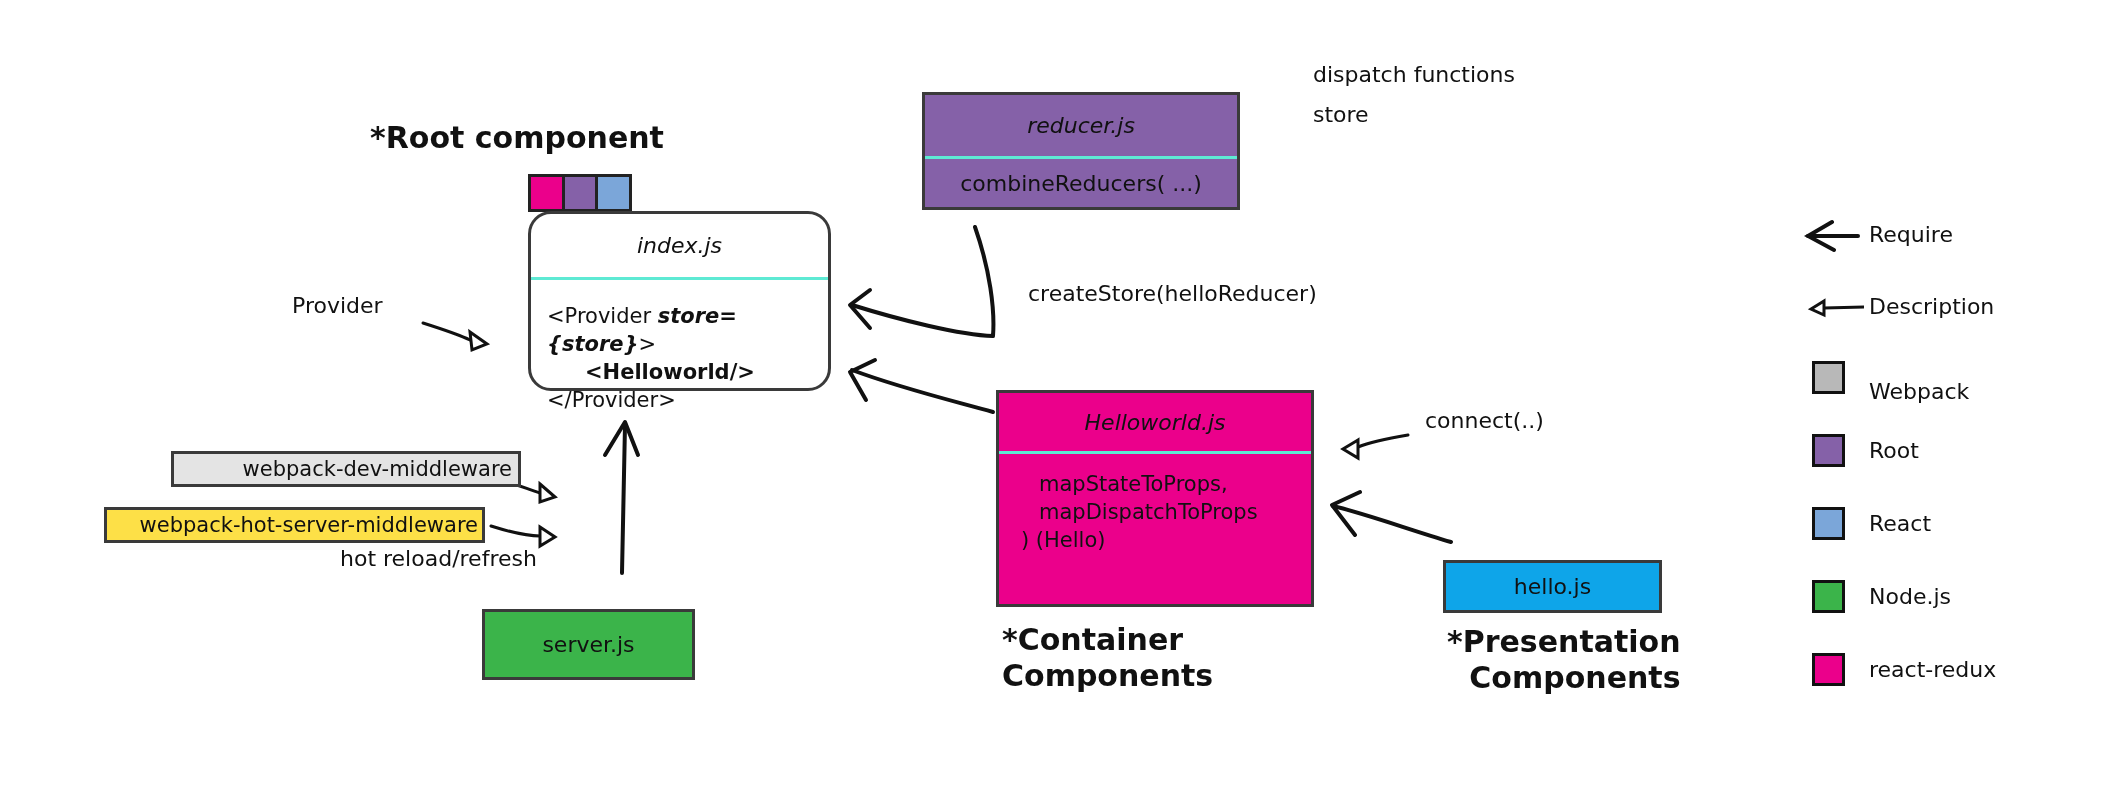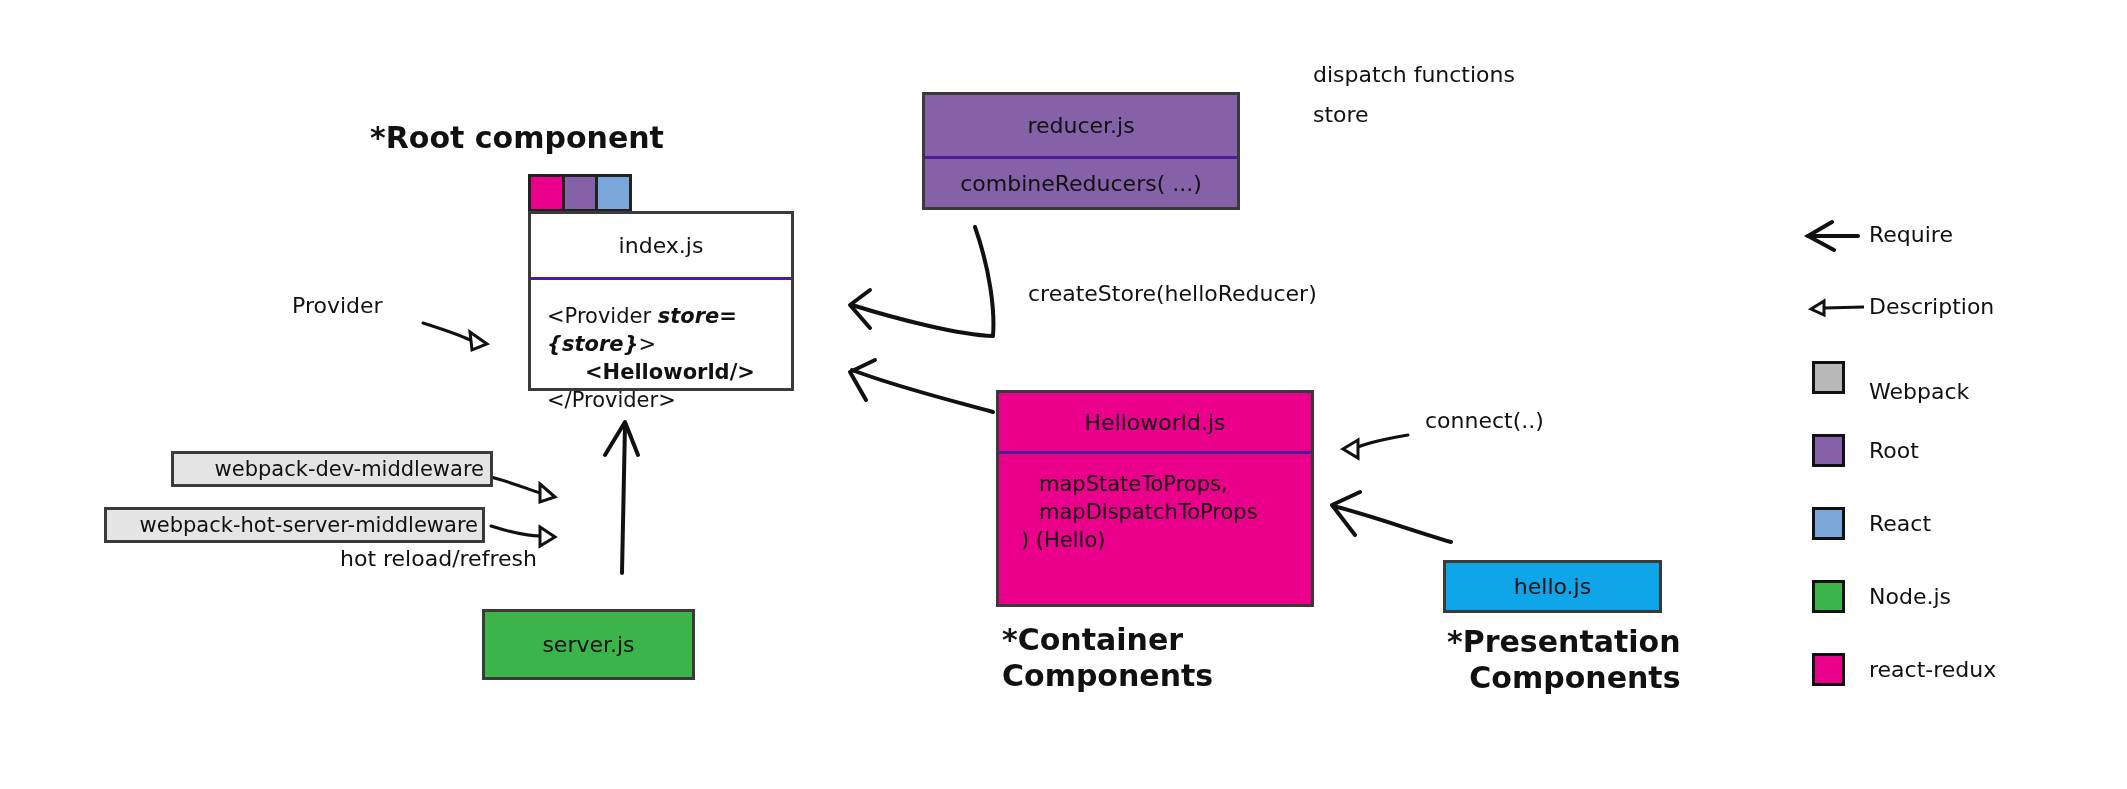--- a/index.html
+++ b/index.html
@@ -1,21 +1,21 @@
 <!DOCTYPE html>
 <html><head>
 <meta charset="utf-8">
 <style>
   html,body{margin:0;padding:0;background:#fff;}
   body{width:2127px;height:789px;position:relative;overflow:hidden;font-family:"DejaVu Sans",sans-serif;color:#111;}
   .abs{position:absolute;}
   .txt{position:absolute;font-size:22px;white-space:nowrap;line-height:1;}
   .title{position:absolute;font-size:30px;font-weight:bold;line-height:1.2;white-space:nowrap;}
   .box{position:absolute;border:3px solid #3a3a3a;box-sizing:border-box;}
-  .box .head{position:absolute;left:0;right:0;top:0;display:flex;align-items:center;justify-content:center;font-size:22px;box-sizing:border-box;border-bottom:3px solid #4c1d95;}
+  .box .head{position:absolute;left:0;right:0;top:0;display:flex;align-items:center;justify-content:center;font-size:22px;box-sizing:border-box;border-bottom:3px solid #5eead4;font-style:italic;}
   .box .body{position:absolute;left:0;right:0;bottom:0;box-sizing:border-box;font-size:21px;}
   .center{display:flex;align-items:center;justify-content:center;}
   .sw{position:absolute;width:33px;height:33px;border:3px solid #111;box-sizing:border-box;}
   svg.lines{position:absolute;left:0;top:0;}
   .code-line{display:block;line-height:28px;}
 </style>
 </head>
 <body>
 
 <svg class="lines" width="2127" height="789">
@@ -48,21 +48,21 @@
     <path d="M1358 440 L1343 449 L1358 458 Z" fill="#fff"></path>
   </g>
 </svg>
 
 <div class="title" style="left:370px;top:120px;">*Root component</div>
 <div class="abs" style="left:528px;top:174px;width:104px;height:38px;border:3px solid #222;box-sizing:border-box;display:flex;">
   <div style="flex:1;background:#eb008b;border-right:3px solid #222;"></div>
   <div style="flex:1;background:#8561a8;border-right:3px solid #222;"></div>
   <div style="flex:1;background:#7ba6d9;"></div>
 </div>
-<div class="box" style="left:528px;top:211px;width:266px;height:180px;background:#fff;">
+<div class="box" style="left:528px;top:211px;width:303px;height:180px;background:#fff;border-radius:23px;">
   <div class="head" style="height:66px;">index.js</div>
   <div class="body" style="top:66px;padding:22px 0 0 16px;">
     <span class="code-line"><span>&lt;Provider </span><b><i>store={store}</i></b><span>&gt;</span></span>
     <span class="code-line" style="padding-left:38px;font-weight:bold;">&lt;Helloworld/&gt;</span>
     <span class="code-line">&lt;/Provider&gt;</span>
   </div>
 </div>
 <div class="txt" style="left:292px;top:295px;">Provider</div>
 
 <div class="box" style="left:922px;top:92px;width:318px;height:118px;background:#8561a8;">
@@ -86,22 +86,22 @@
   <div>*Container</div>
   <div>Components</div>
 </div>
 
 <div class="box center" style="left:1443px;top:560px;width:219px;height:53px;background:#0ea5e9;font-size:22px;">hello.js</div>
 <div class="title" style="left:1447px;top:624px;text-align:right;">
   <div>*Presentation</div>
   <div>Components</div>
 </div>
 
-<div class="box" style="left:171px;top:451px;width:322px;height:36px;background:#e4e4e4;display:flex;align-items:center;justify-content:flex-end;padding-right:6px;font-size:21px;">webpack-dev-middleware</div>
-<div class="box" style="left:104px;top:507px;width:381px;height:36px;background:#e5e5e5;display:flex;align-items:center;justify-content:flex-end;padding-right:4px;font-size:21px;">webpack-hot-server-middleware</div>
+<div class="box" style="left:171px;top:451px;width:350px;height:36px;background:#e4e4e4;display:flex;align-items:center;justify-content:flex-end;padding-right:6px;font-size:21px;">webpack-dev-middleware</div>
+<div class="box" style="left:104px;top:507px;width:381px;height:36px;background:#fde047;display:flex;align-items:center;justify-content:flex-end;padding-right:4px;font-size:21px;">webpack-hot-server-middleware</div>
 <div class="txt" style="left:340px;top:548px;">hot reload/refresh</div>
 <div class="box center" style="left:482px;top:609px;width:213px;height:71px;background:#3bb44a;font-size:22px;">server.js</div>
 
 <div class="abs" style="left:1800px;top:218px;width:300px;height:480px;">
   <div class="abs" style="left:0;top:0;width:300px;height:36px;">
     <svg width="60" height="36" class="abs" style="left:4px;top:0;">
       <g fill="none" stroke="#111" stroke-width="4" stroke-linecap="round">
           <path d="M4 18 L54 18"></path>
           <path d="M28 4 L4 18 L30 32"></path>
         </g>

